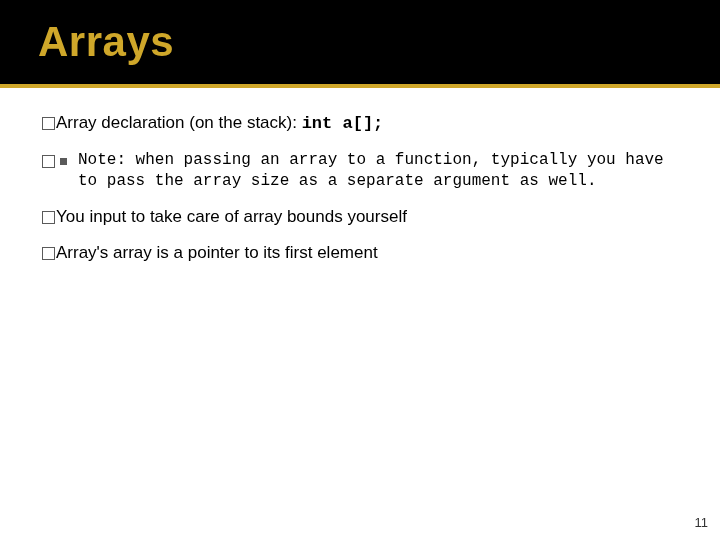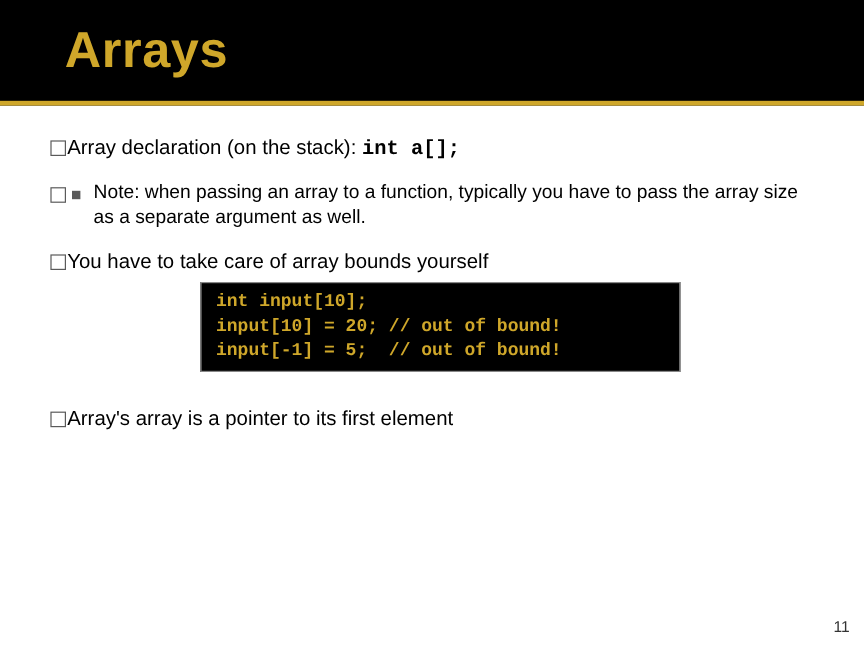--- a/index.html
+++ b/index.html
@@ -14,21 +14,20 @@
     background: #000000;
     color: #cfa72a;
     padding: 18px 0 18px 38px;
     border-bottom: 4px solid #cfa72a;
   }
   .title-bar h1 {
     font-size: 42px;
     font-weight: bold;
     font-family: Arial, Helvetica, sans-serif;
     letter-spacing: 0.5px;
-    margin-left: 16px;
   }
   .content {
     padding: 24px 42px 0 42px;
   }
   ul.top { list-style: none; }
   ul.top > li {
     position: relative;
     padding-left: 14px;
     margin-bottom: 14px;
     font-size: 17px;
@@ -43,20 +42,21 @@
     height: 11px;
     border: 1.5px solid #5a5a5a;
     background: transparent;
   }
   ul.sub { list-style: none; margin-top: 6px; }
   ul.sub > li {
     position: relative;
     padding-left: 22px;
     font-size: 16px;
     line-height: 1.3;
+    font-family: Liberation Mono, monospace;
   }
   ul.sub > li::before {
     content: "";
     position: absolute;
     left: 4px;
     top: 8px;
     width: 7px;
     height: 7px;
     background: #5a5a5a;
   }
@@ -102,26 +102,21 @@
 
     <li>
       <ul class="sub">
         <li>
           <span>Note: when passing an array to a function, typically you have to pass the array size as a separate argument as well.</span>
         </li>
       </ul>
     </li>
 
     <li>
-      <span>You have to take care of array bounds yourself</span>
-      <div class="code-center">
-        <div class="code-block">int input[10];
-input[10] = 20; // out of bound!
-input[-1] = 5;  // out of bound!</div>
-      </div>
+      <span>You input to take care of array bounds yourself</span>
     </li>
 
 
     <li>
       <span>Array's array is a pointer to its first element</span>
     </li>
 
   </ul>
 </div>
 

